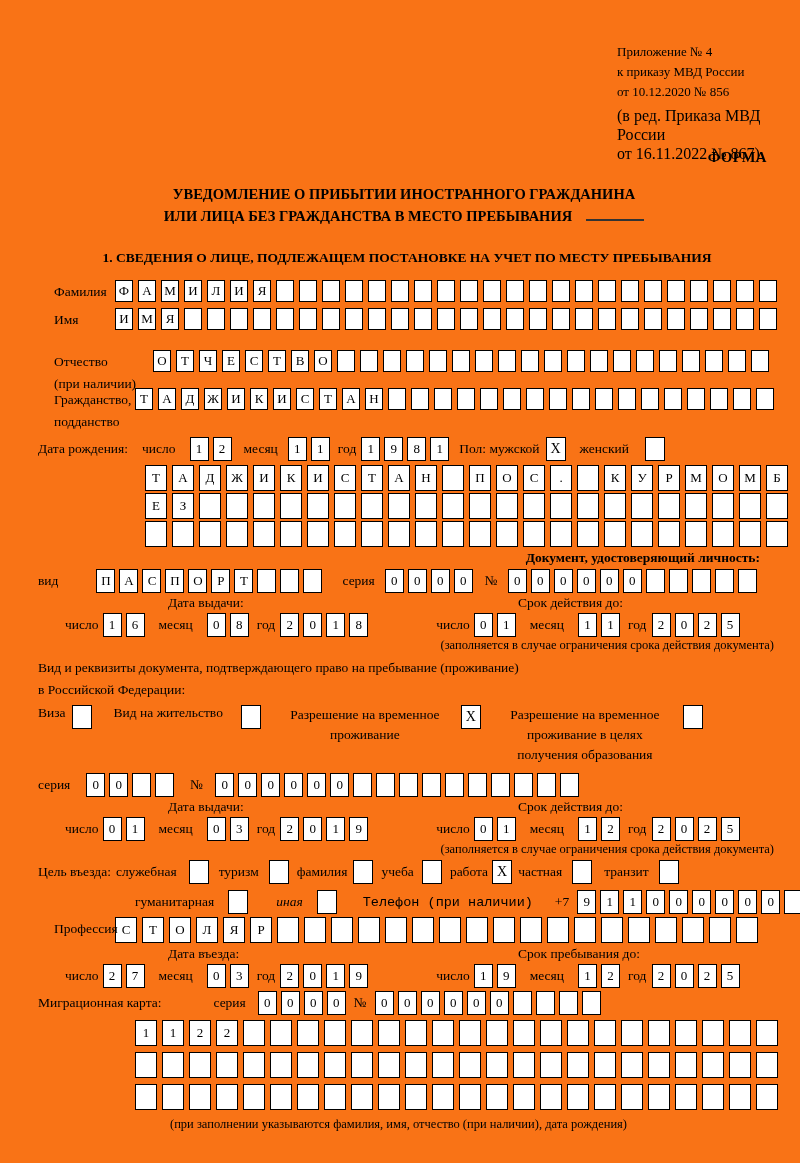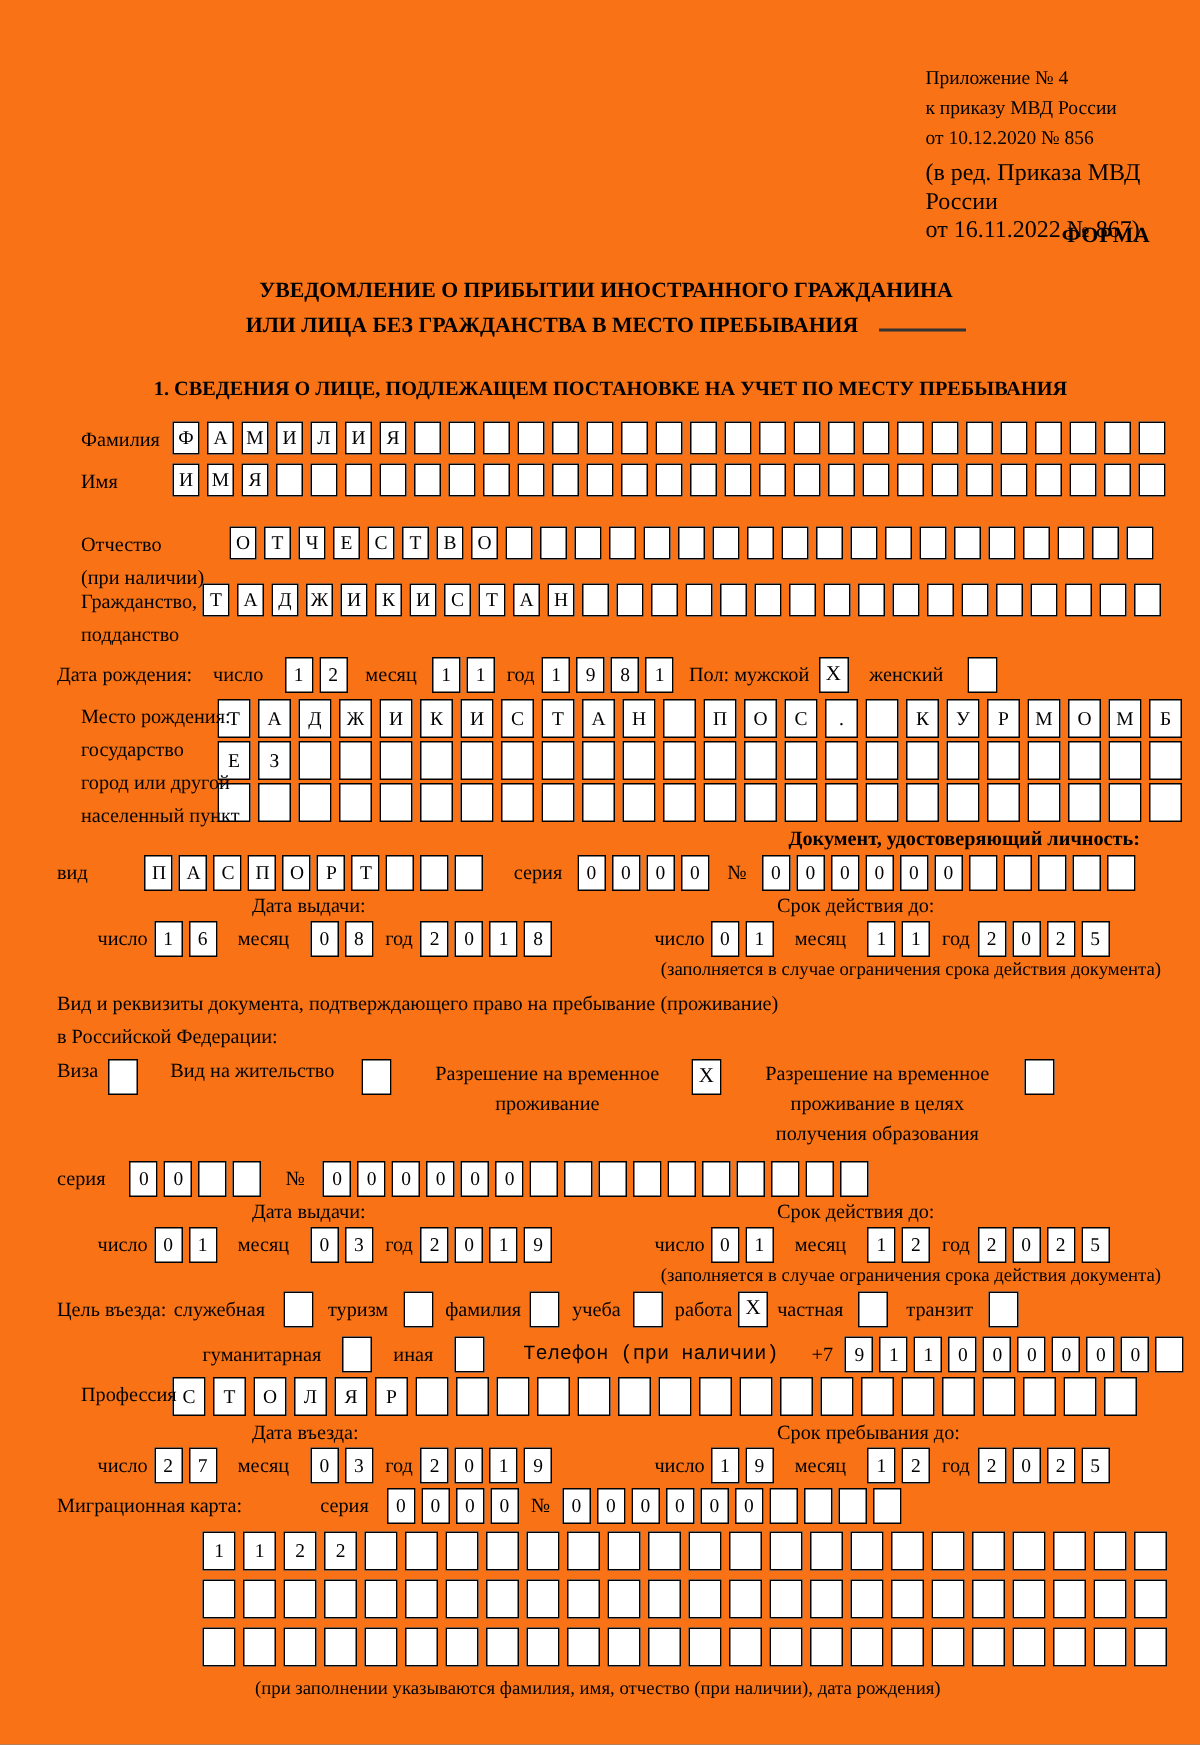--- a/index.html
+++ b/index.html
@@ -217,26 +217,20 @@
         <span class="cell d">8</span>
         <span class="cell d">1</span>
       </span>
     <span style="margin-left:6px;">Пол: мужской</span>
     <span class="cb" style="margin-left:6px;">X</span>
     <span style="margin-left:14px;">женский</span>
     <span class="cb" style="margin-left:16px;"></span>
   </div>
 
   <div class="frow" style="margin-top:4px;align-items:flex-start;">
-    <span class="flabel">
-      <span>Место рождения:</span><br>
-      <span>государство</span><br>
-      <span>город или другой</span><br>
-      <span>населенный пункт</span>
-    </span>
     <span style="margin-left:107px;display:flex;flex-direction:column;">
       <span class="boxes" style="margin-bottom:2px;">
           <span class="cell g">Т</span>
           <span class="cell g">А</span>
           <span class="cell g">Д</span>
           <span class="cell g">Ж</span>
           <span class="cell g">И</span>
           <span class="cell g">К</span>
           <span class="cell g">И</span>
           <span class="cell g">С</span>
@@ -498,21 +492,21 @@
     <span style="margin-left:8px;">работа</span>
     <span class="cb" style="margin-left:4px;">X</span>
     <span style="margin-left:6px;">частная</span>
     <span class="cb" style="margin-left:10px;"></span>
     <span style="margin-left:12px;">транзит</span>
     <span class="cb" style="margin-left:10px;"></span>
   </div>
   <div class="frow" style="margin-top:6px;">
     <span style="margin-left:97px;">гуманитарная</span>
     <span class="cb" style="margin-left:14px;"></span>
-    <span style="margin-left:14px;">иная</span>
+    <span style="margin-left:28px;font-style:italic;">иная</span>
     <span class="cb" style="margin-left:14px;"></span>
     <span style="margin-left:26px;font-family:Liberation Mono, monospace;">Телефон (при наличии)</span>
     <span style="margin-left:22px;">+7</span>
     <span class="boxes" style="margin-left:8px;">
         <span class="cell m">9</span>
         <span class="cell m">1</span>
         <span class="cell m">1</span>
         <span class="cell m">0</span>
         <span class="cell m">0</span>
         <span class="cell m">0</span>

